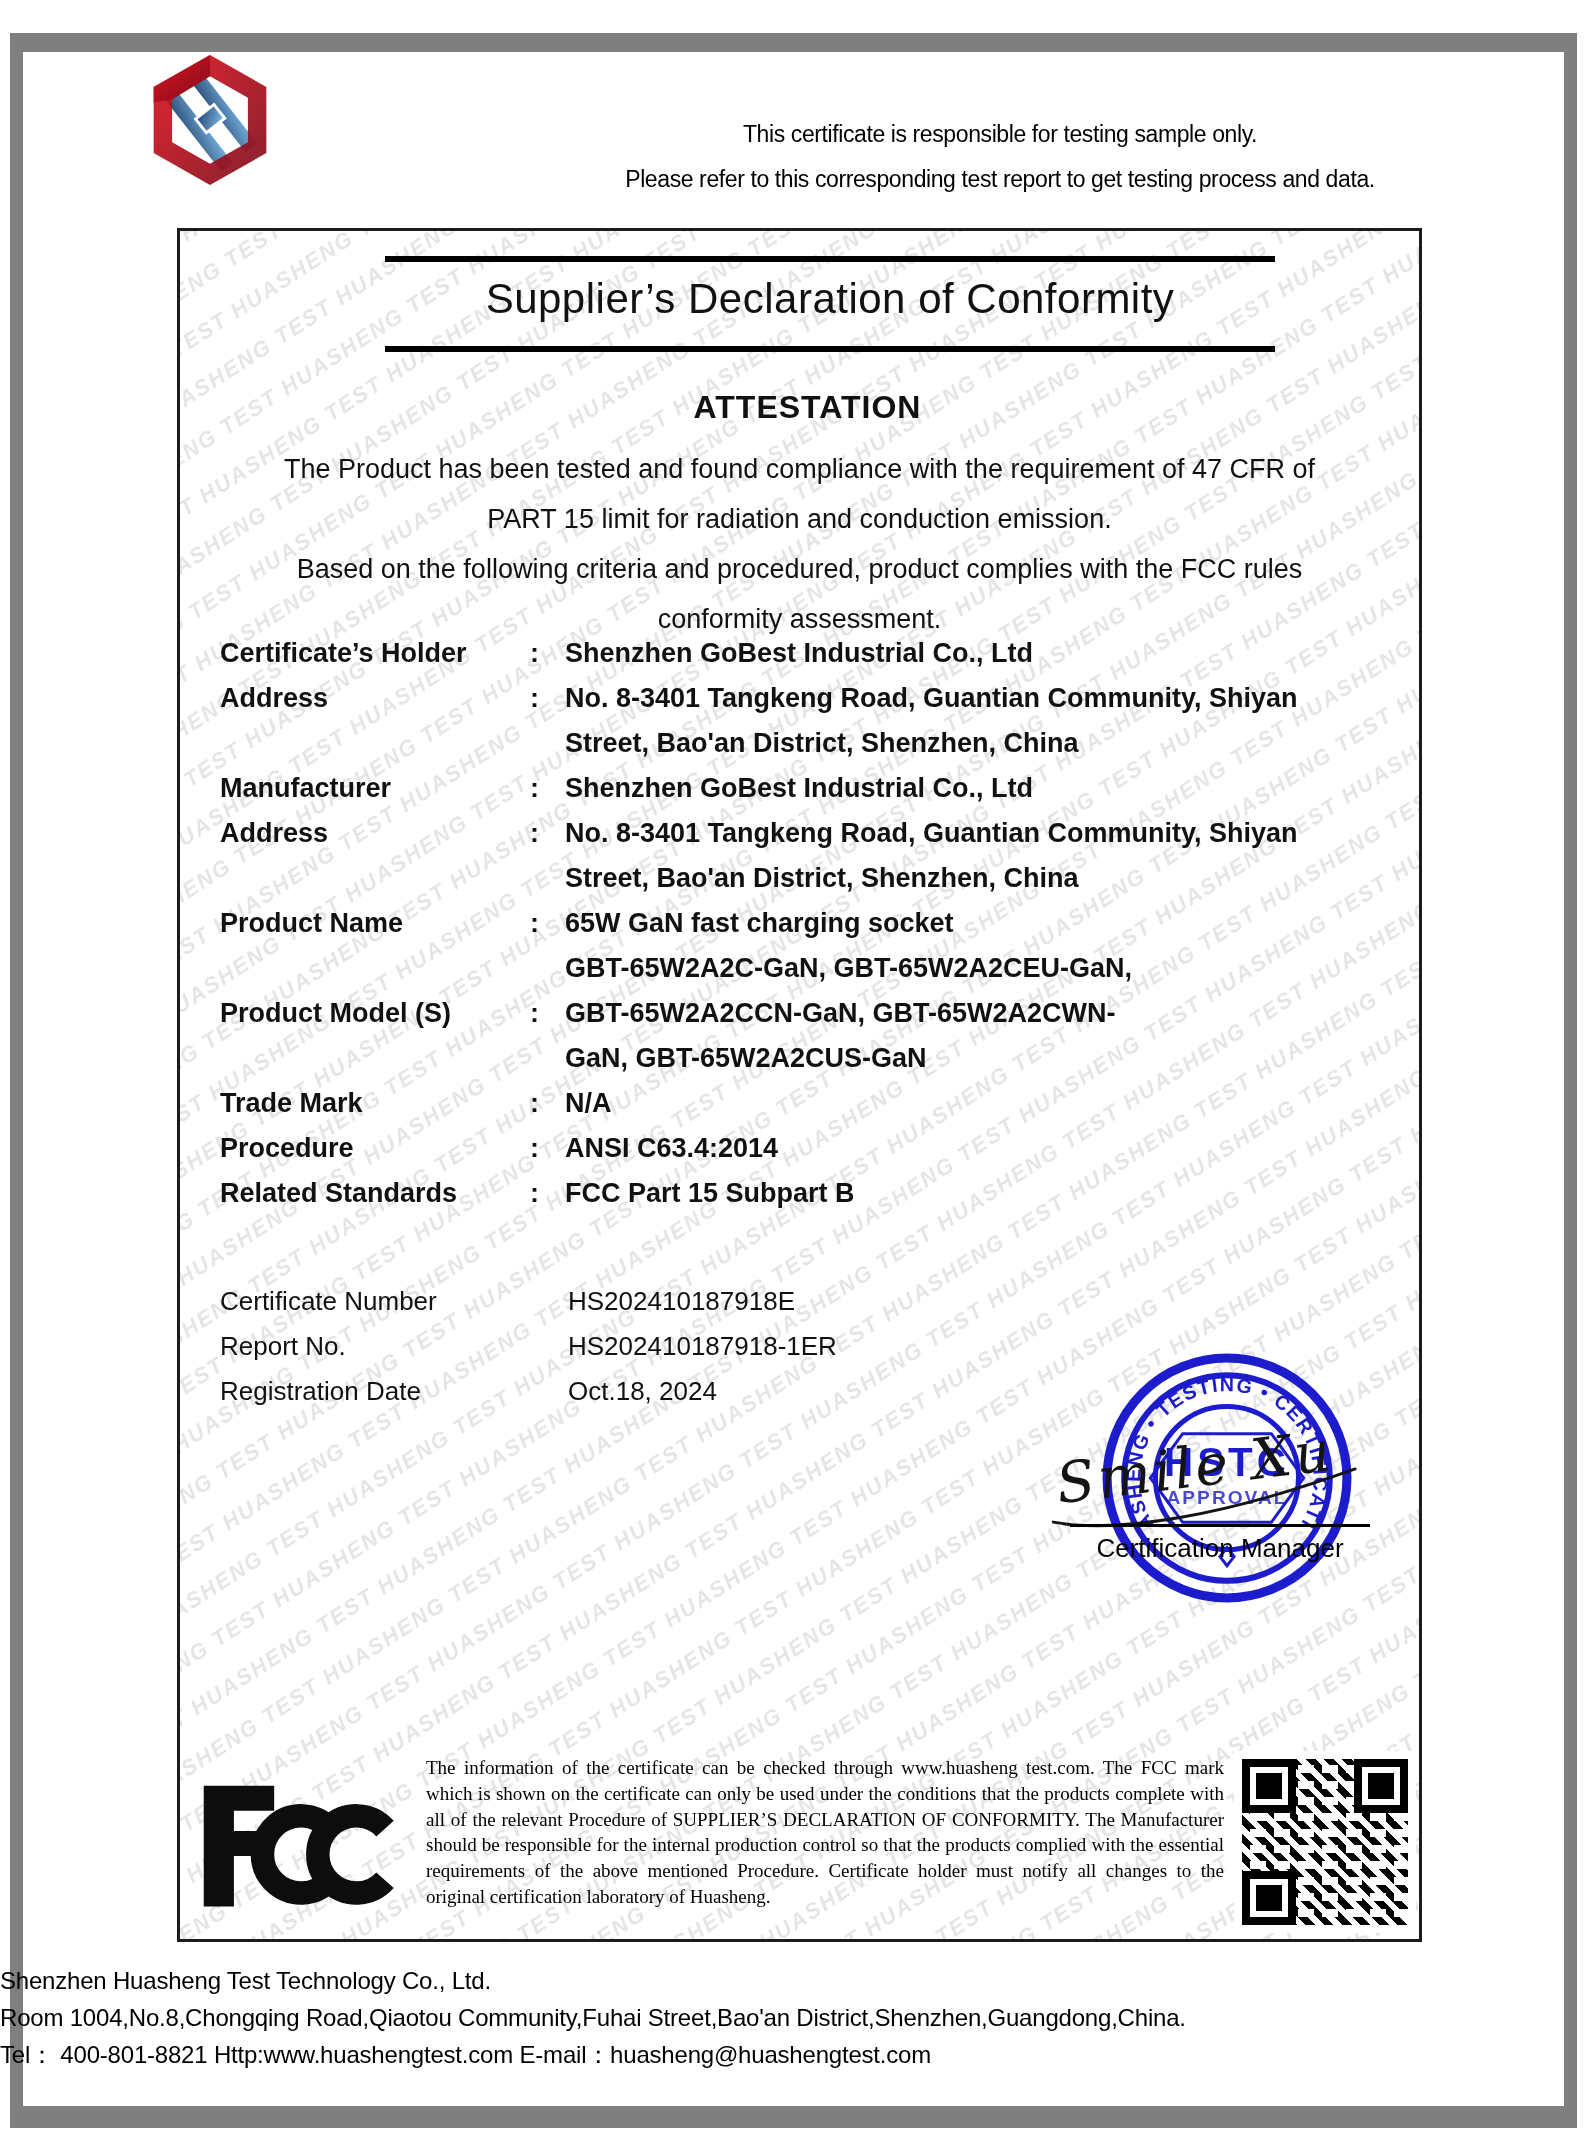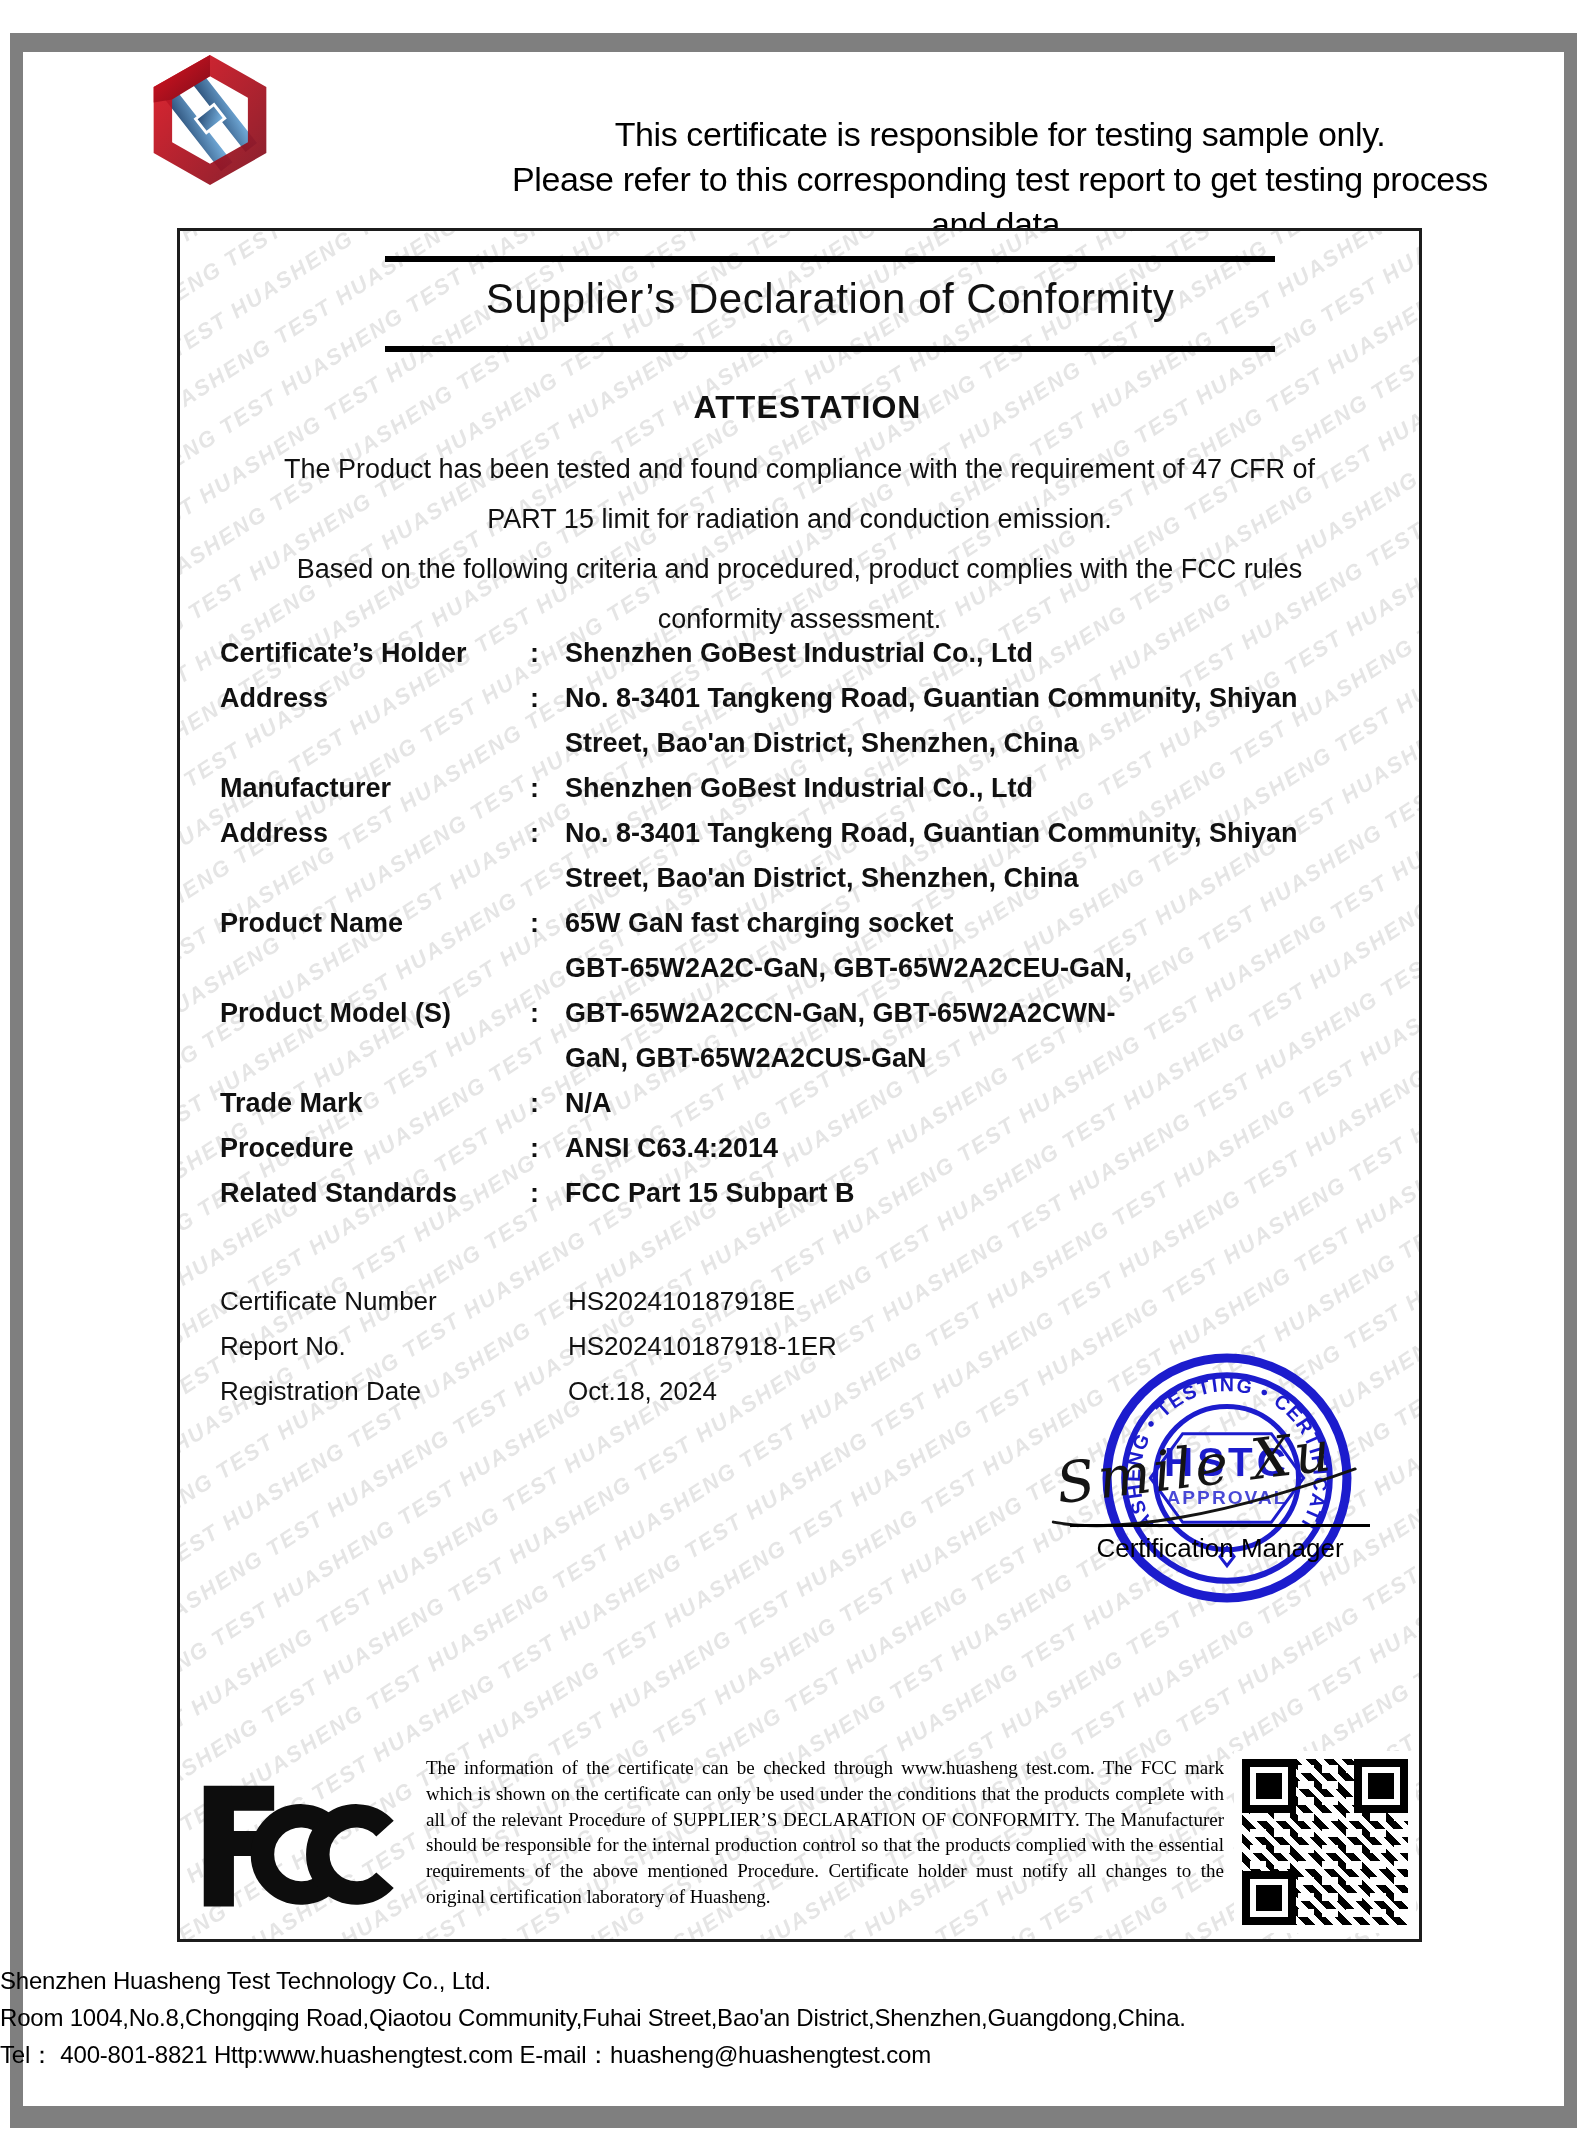--- a/index.html
+++ b/index.html
@@ -10,21 +10,21 @@
   
   .frame{
     position:absolute;left:10px;top:33px;width:1567px;height:2095px;
     box-sizing:border-box;background:#fff;
     border:solid #7f7f7f;border-width:19px 13px 22px 13px;
   }
   
   .logo{position:absolute;left:134px;top:52px;}
   .disclaimer{
     position:absolute;left:510px;top:112px;width:980px;
-    text-align:center;font-size:34px;line-height:45px;color:#000;
+    text-align:center;font-size:23px;line-height:45px;color:#000;
     letter-spacing:-0.4px;
   }
   
   .doc-box{
     position:absolute;left:177px;top:228px;width:1245px;height:1714px;
     box-sizing:border-box;border:3px solid #1c1c1c;background:#fff;overflow:hidden;
   }
   .watermark{
     position:absolute;inset:0;overflow:hidden;pointer-events:none;
   }

